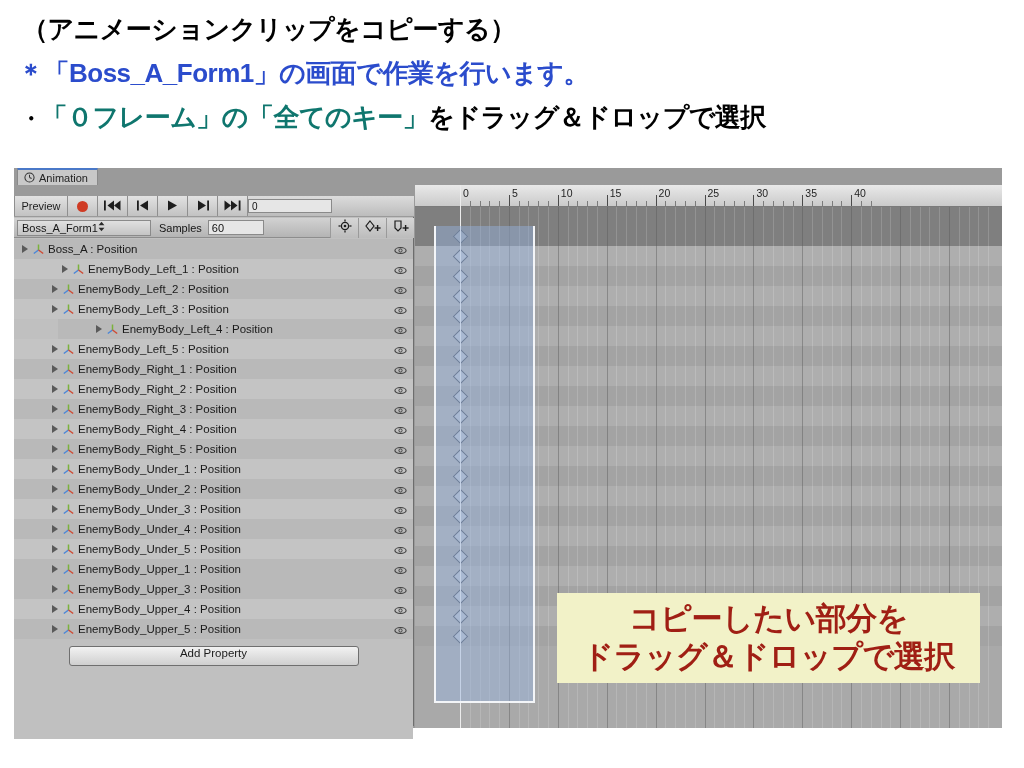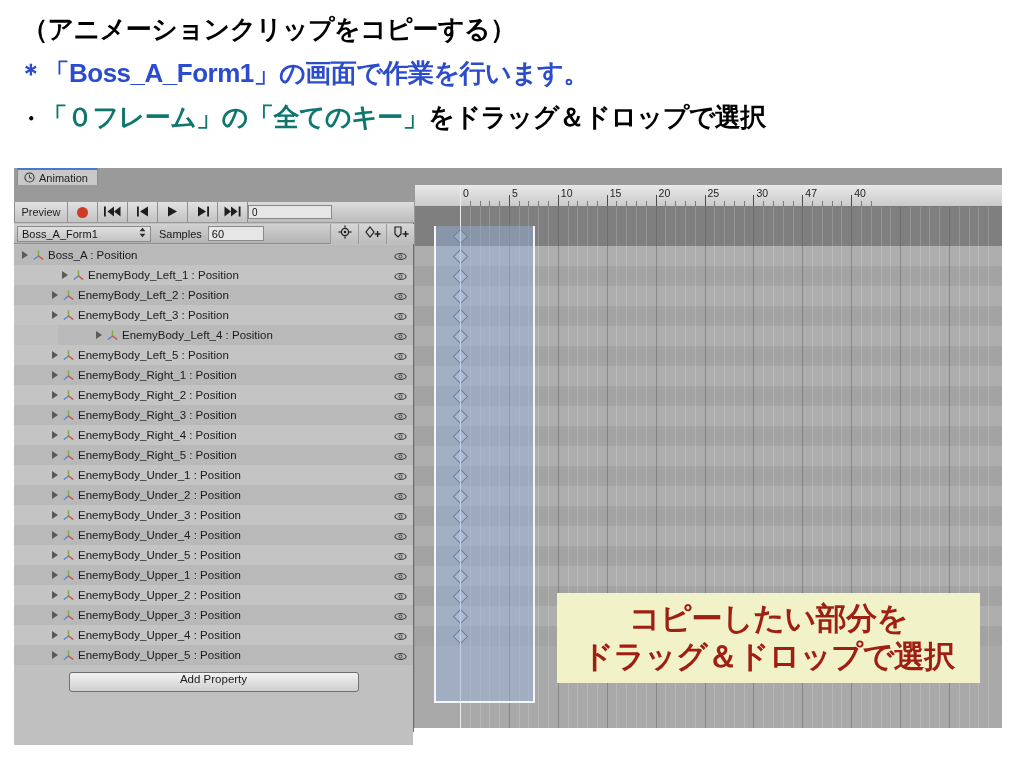--- a/index.html
+++ b/index.html
@@ -70,21 +70,21 @@
     border-radius: 1px 1px 0 0;
   }
   #tab-animation .clock {
     width: 11px; height: 11px;
     display: inline-block;
   }
 
   
   #left-panel {
     position: absolute;
-    left: 0; top: 34px;
+    left: 0; top: 28px;
     width: 400px; height: 530px;
     background: #c0c0c0;
     border-right: 1px solid #6d6d6d;
   }
 
   
   #toolbar-row1 {
     position: absolute;
     left: 0; top: 0;
     width: 400px; height: 21px;
@@ -119,21 +119,21 @@
     left: 0; top: 22px;
     width: 400px; height: 20px;
     background: linear-gradient(#d2d2d2, #b4b4b4);
     border-bottom: 1px solid #8d8d8d;
     display: flex; align-items: center;
   }
   #clip-select {
     width: 134px; height: 16px; margin-left: 3px;
     background: linear-gradient(#e0e0e0, #c4c4c4);
     border: 1px solid #8a8a8a;
-    display: flex; align-items: center; justify-content: space-between;
+    display: flex; align-items: center; justify-content: flex-start;
     padding: 0 4px;
     font-size: 11px; color: #151515;
   }
   #samples-label { font-size: 11px; color: #151515; margin-left: 8px; }
   #samples-field {
     width: 56px; height: 15px; margin-left: 6px;
     background: #e6e6e6; border: 1px solid #8a8a8a;
     font-size: 11px; color: #111; padding-left: 3px; line-height: 14px;
   }
   .kf-btn {
@@ -613,33 +613,20 @@
             </svg></span>
         </div>
         <div class="prop-row alt" style="padding-left: 38px;">
           <span class="foldout"></span>
           <span class="axis-icon"><svg width="13" height="13" viewBox="0 0 13 13">
               <line x1="6.5" y1="7" x2="6.5" y2="1.5" stroke="#7ab33a" stroke-width="1.5"></line>
               <line x1="6.5" y1="7" x2="1.8" y2="10.5" stroke="#4a86d8" stroke-width="1.5"></line>
               <line x1="6.5" y1="7" x2="11.2" y2="10.5" stroke="#cf4b35" stroke-width="1.5"></line>
             </svg></span>
           <span class="plabel">EnemyBody_Upper_1 : Position</span>
-          <span class="eye"><svg width="13" height="9" viewBox="0 0 13 9">
-              <ellipse cx="6.5" cy="4.5" rx="5.6" ry="3" fill="none" stroke="#3e3e3e" stroke-width="1.1"></ellipse>
-              <ellipse cx="6.5" cy="4.5" rx="1.6" ry="1.6" fill="none" stroke="#3e3e3e" stroke-width="1"></ellipse>
-            </svg></span>
-        </div>
-        <div class="prop-row norm" style="padding-left: 38px;">
-          <span class="foldout"></span>
-          <span class="axis-icon"><svg width="13" height="13" viewBox="0 0 13 13">
-              <line x1="6.5" y1="7" x2="6.5" y2="1.5" stroke="#7ab33a" stroke-width="1.5"></line>
-              <line x1="6.5" y1="7" x2="1.8" y2="10.5" stroke="#4a86d8" stroke-width="1.5"></line>
-              <line x1="6.5" y1="7" x2="11.2" y2="10.5" stroke="#cf4b35" stroke-width="1.5"></line>
-            </svg></span>
-          <span class="plabel">EnemyBody_Upper_2 : Position</span>
           <span class="eye"><svg width="13" height="9" viewBox="0 0 13 9">
               <ellipse cx="6.5" cy="4.5" rx="5.6" ry="3" fill="none" stroke="#3e3e3e" stroke-width="1.1"></ellipse>
               <ellipse cx="6.5" cy="4.5" rx="1.6" ry="1.6" fill="none" stroke="#3e3e3e" stroke-width="1"></ellipse>
             </svg></span>
         </div>
         <div class="prop-row alt" style="padding-left: 38px;">
           <span class="foldout"></span>
           <span class="axis-icon"><svg width="13" height="13" viewBox="0 0 13 13">
               <line x1="6.5" y1="7" x2="6.5" y2="1.5" stroke="#7ab33a" stroke-width="1.5"></line>
               <line x1="6.5" y1="7" x2="1.8" y2="10.5" stroke="#4a86d8" stroke-width="1.5"></line>
@@ -723,21 +710,21 @@
         <div class="tick-minor" style="left: 309.06px;"></div>
         <div class="tick-minor" style="left: 318.84px;"></div>
         <div class="tick-minor" style="left: 328.62px;"></div>
         <div class="tick-major" style="left: 338.4px;"></div>
         <div class="tick-label" style="left: 341.4px;">30</div>
         <div class="tick-minor" style="left: 348.18px;"></div>
         <div class="tick-minor" style="left: 357.96px;"></div>
         <div class="tick-minor" style="left: 367.74px;"></div>
         <div class="tick-minor" style="left: 377.52px;"></div>
         <div class="tick-major" style="left: 387.3px;"></div>
-        <div class="tick-label" style="left: 390.3px;">47</div>
+        <div class="tick-label" style="left: 390.3px;">35</div>
         <div class="tick-minor" style="left: 397.08px;"></div>
         <div class="tick-minor" style="left: 406.86px;"></div>
         <div class="tick-minor" style="left: 416.64px;"></div>
         <div class="tick-minor" style="left: 426.42px;"></div>
         <div class="tick-major" style="left: 436.2px;"></div>
         <div class="tick-label" style="left: 439.2px;">40</div>
         <div class="tick-minor" style="left: 445.98px;"></div>
         <div class="tick-minor" style="left: 455.76px;"></div>
       </div>
     <div id="grid-area">

